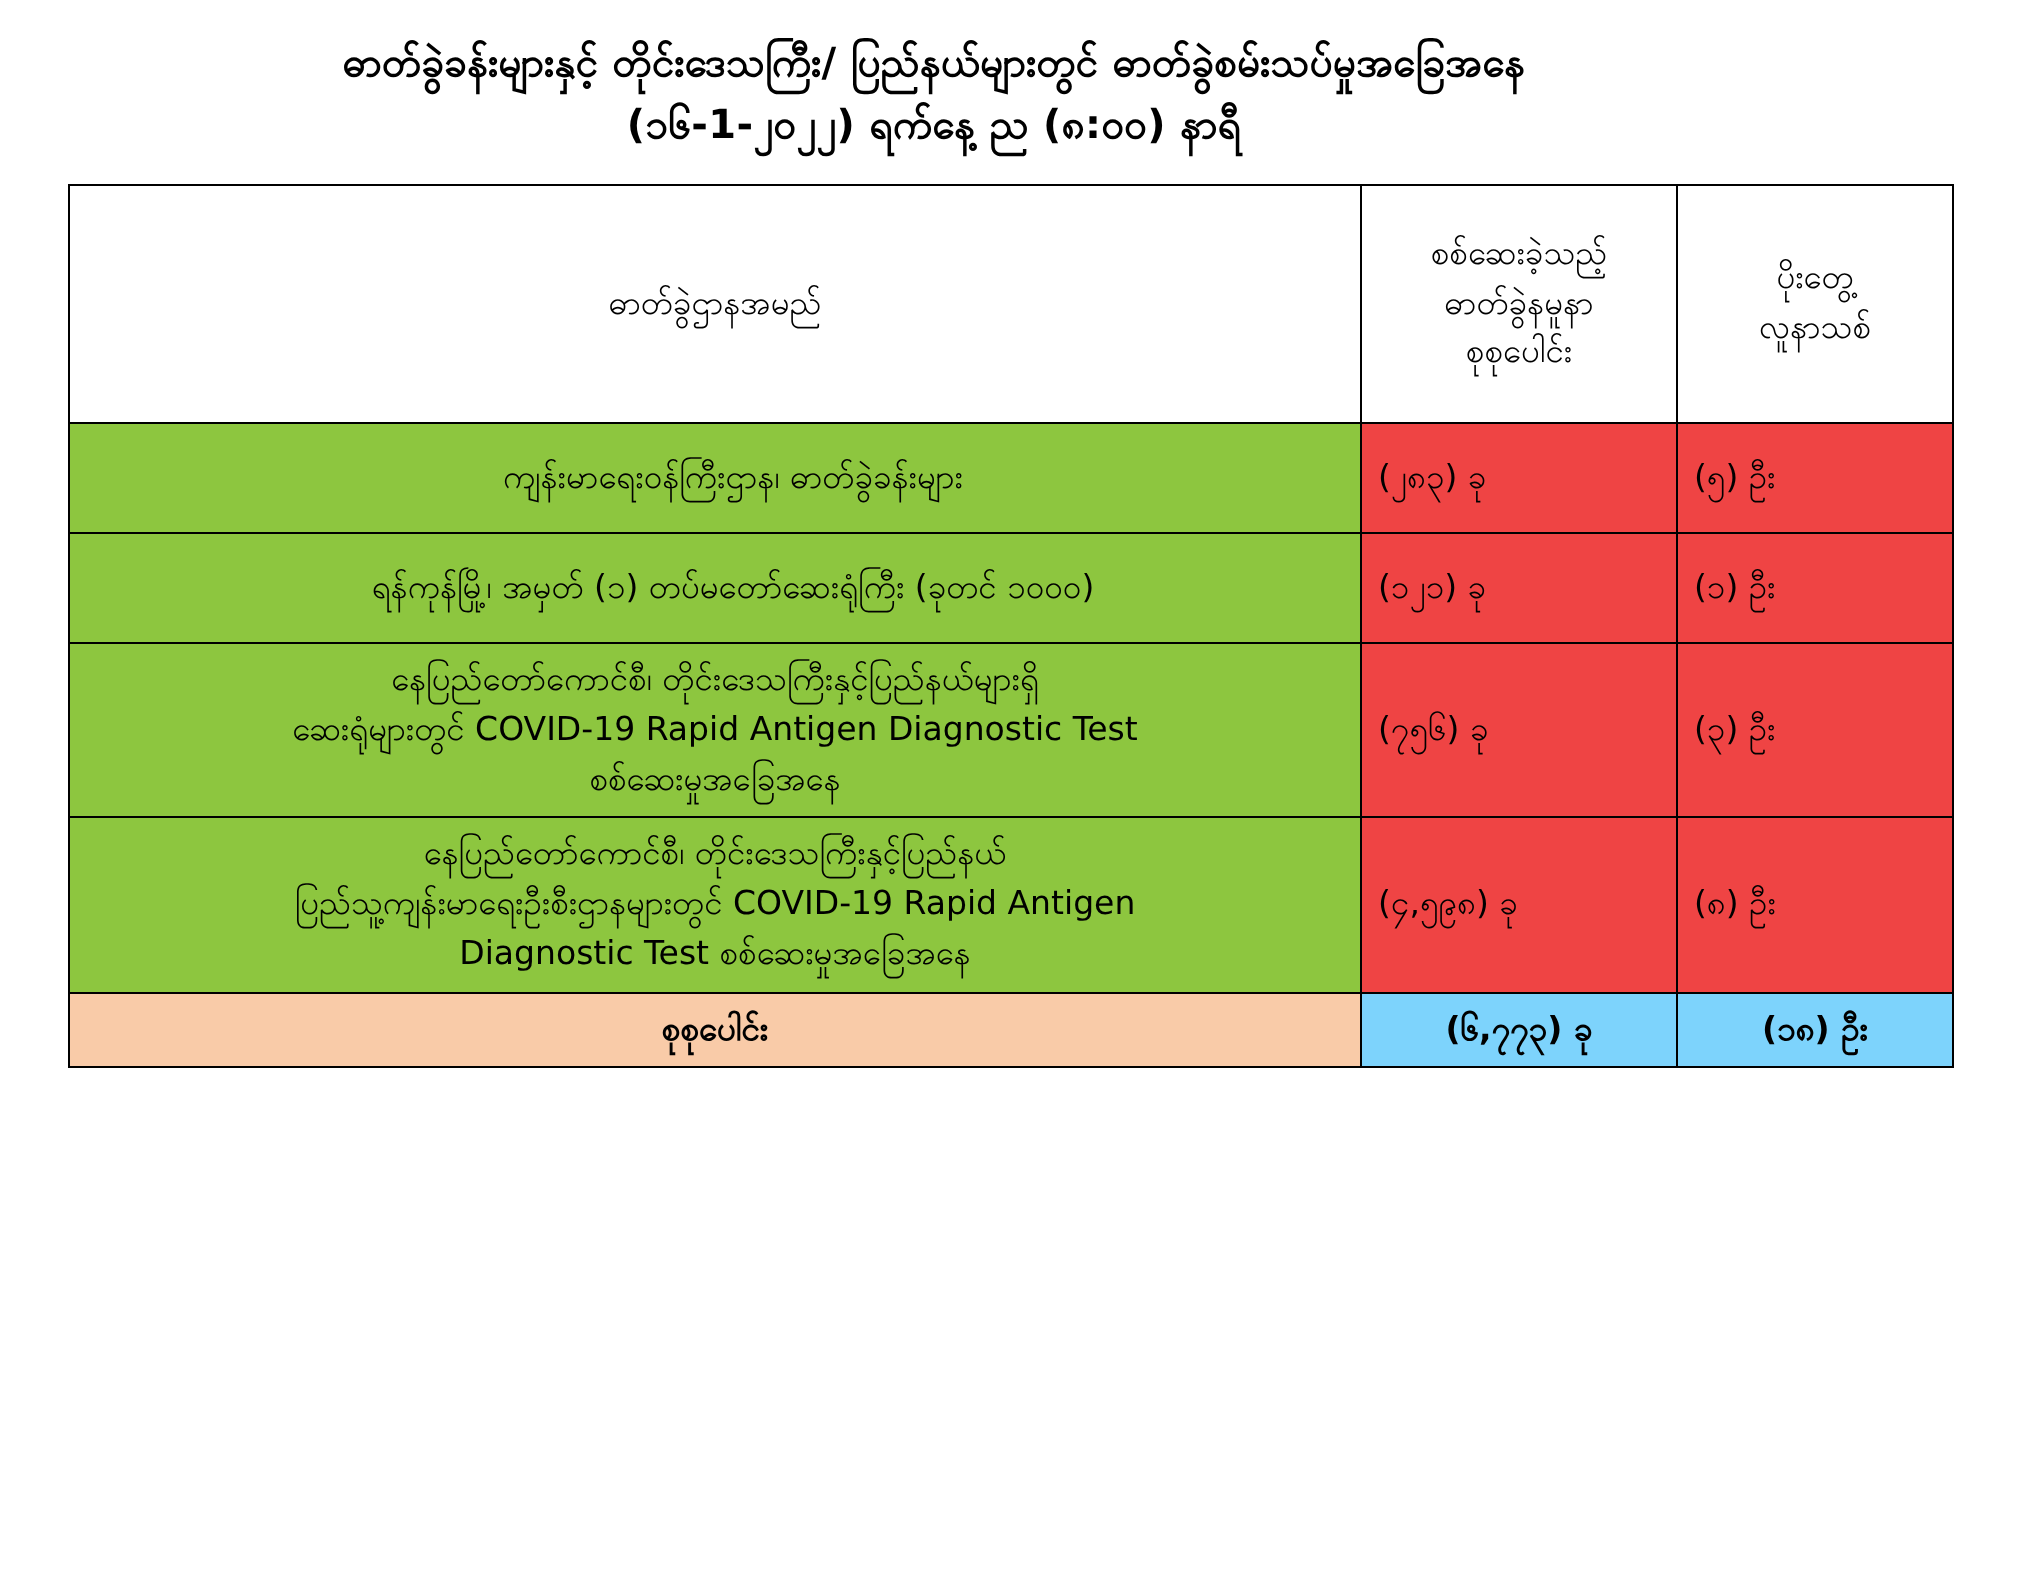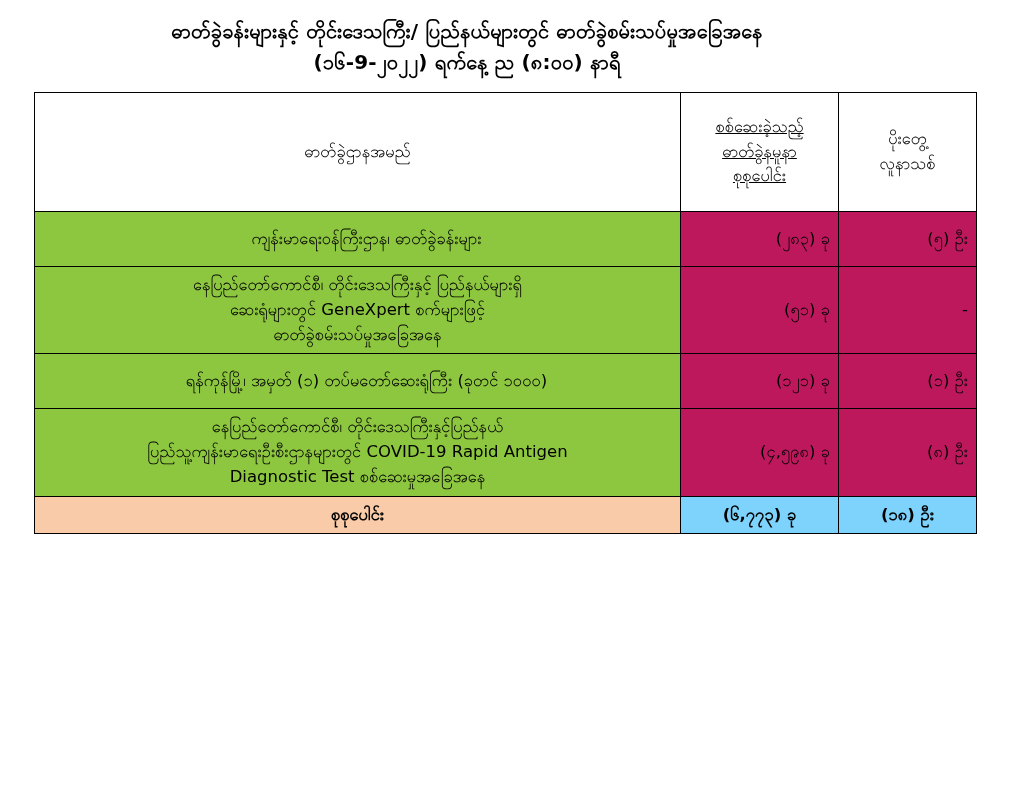--- a/index.html
+++ b/index.html
@@ -46,49 +46,49 @@
     font-size: 16.5px;
     line-height: 1.5;
   }
   thead th {
     font-weight: normal;
     text-align: center;
     height: 106px;
     background: #ffffff;
   }
   .col-name  { width: 646px; margin-left: 20px; }
-  .col-tests { width: 158px; text-decoration: underline; }
+  .col-tests { width: 158px; }
   .col-cases { width: 138px; }
 
   tbody td.name {
     text-align: center;
     background: #8DC63F;
   }
   tbody td.num {
-    text-align: right;
-    background: #be185d;
+    text-align: left;
+    background: #ef4444;
     white-space: nowrap;
   }
   tbody tr.total td {
     background: #7dd3fc;
     font-weight: bold;
     text-align: center;
   }
   tbody tr.total td.name { background: #F9CBA8; }
   .r1 td.name, .r1 td { height: 42px; padding-left: 26px; }
   .multi { line-height: 1.6; }
 </style>
 </head>
 <body>
 
 <div class="page">
 
   <div class="title-block">
     <div class="title-line">ဓာတ်ခွဲခန်းများနှင့် တိုင်းဒေသကြီး/ ပြည်နယ်များတွင် ဓာတ်ခွဲစမ်းသပ်မှုအခြေအနေ</div>
-    <div class="title-line">(၁၆-9-၂၀၂၂) ရက်နေ့ ည (၈:၀၀) နာရီ</div>
+    <div class="title-line">(၁၆-1-၂၀၂၂) ရက်နေ့ ည (၈:၀၀) နာရီ</div>
   </div>
 
   <div class="table-wrap">
     <table class="report">
       <colgroup>
         <col class="col-name">
         <col class="col-tests">
         <col class="col-cases">
       </colgroup>
       <thead>
@@ -108,39 +108,39 @@
       <tbody>
 
         <tr class="r1">
           <td class="name">
             <div>ကျန်းမာရေးဝန်ကြီးဌာန၊ ဓာတ်ခွဲခန်းများ</div>
           </td>
           <td class="num">(၂၈၃) ခု</td>
           <td class="num">(၅) ဦး</td>
         </tr>
 
-        <tr>
-          <td class="name multi">
-            <div>နေပြည်တော်ကောင်စီ၊ တိုင်းဒေသကြီးနှင့် ပြည်နယ်များရှိ</div>
-            <div>ဆေးရုံများတွင် GeneXpert စက်များဖြင့်</div>
-            <div>ဓာတ်ခွဲစမ်းသပ်မှုအခြေအနေ</div>
-          </td>
-          <td class="num">(၅၁) ခု</td>
-          <td class="num">-</td>
-        </tr>
 
         <tr class="r1">
           <td class="name">
             <div>ရန်ကုန်မြို့၊ အမှတ် (၁) တပ်မတော်ဆေးရုံကြီး (ခုတင် ၁၀၀၀)</div>
           </td>
           <td class="num">(၁၂၁) ခု</td>
           <td class="num">(၁) ဦး</td>
         </tr>
 
 
+        <tr>
+          <td class="name multi">
+            <div>နေပြည်တော်ကောင်စီ၊ တိုင်းဒေသကြီးနှင့်ပြည်နယ်များရှိ</div>
+            <div>ဆေးရုံများတွင် COVID-19 Rapid Antigen Diagnostic Test</div>
+            <div>စစ်ဆေးမှုအခြေအနေ</div>
+          </td>
+          <td class="num">(၇၅၆) ခု</td>
+          <td class="num">(၃) ဦး</td>
+        </tr>
 
         <tr>
           <td class="name multi">
             <div>နေပြည်တော်ကောင်စီ၊ တိုင်းဒေသကြီးနှင့်ပြည်နယ်</div>
             <div>ပြည်သူ့ကျန်းမာရေးဦးစီးဌာနများတွင်  COVID-19 Rapid Antigen</div>
             <div>Diagnostic Test စစ်ဆေးမှုအခြေအနေ</div>
           </td>
           <td class="num">(၄,၅၉၈) ခု</td>
           <td class="num">(၈) ဦး</td>
         </tr>

